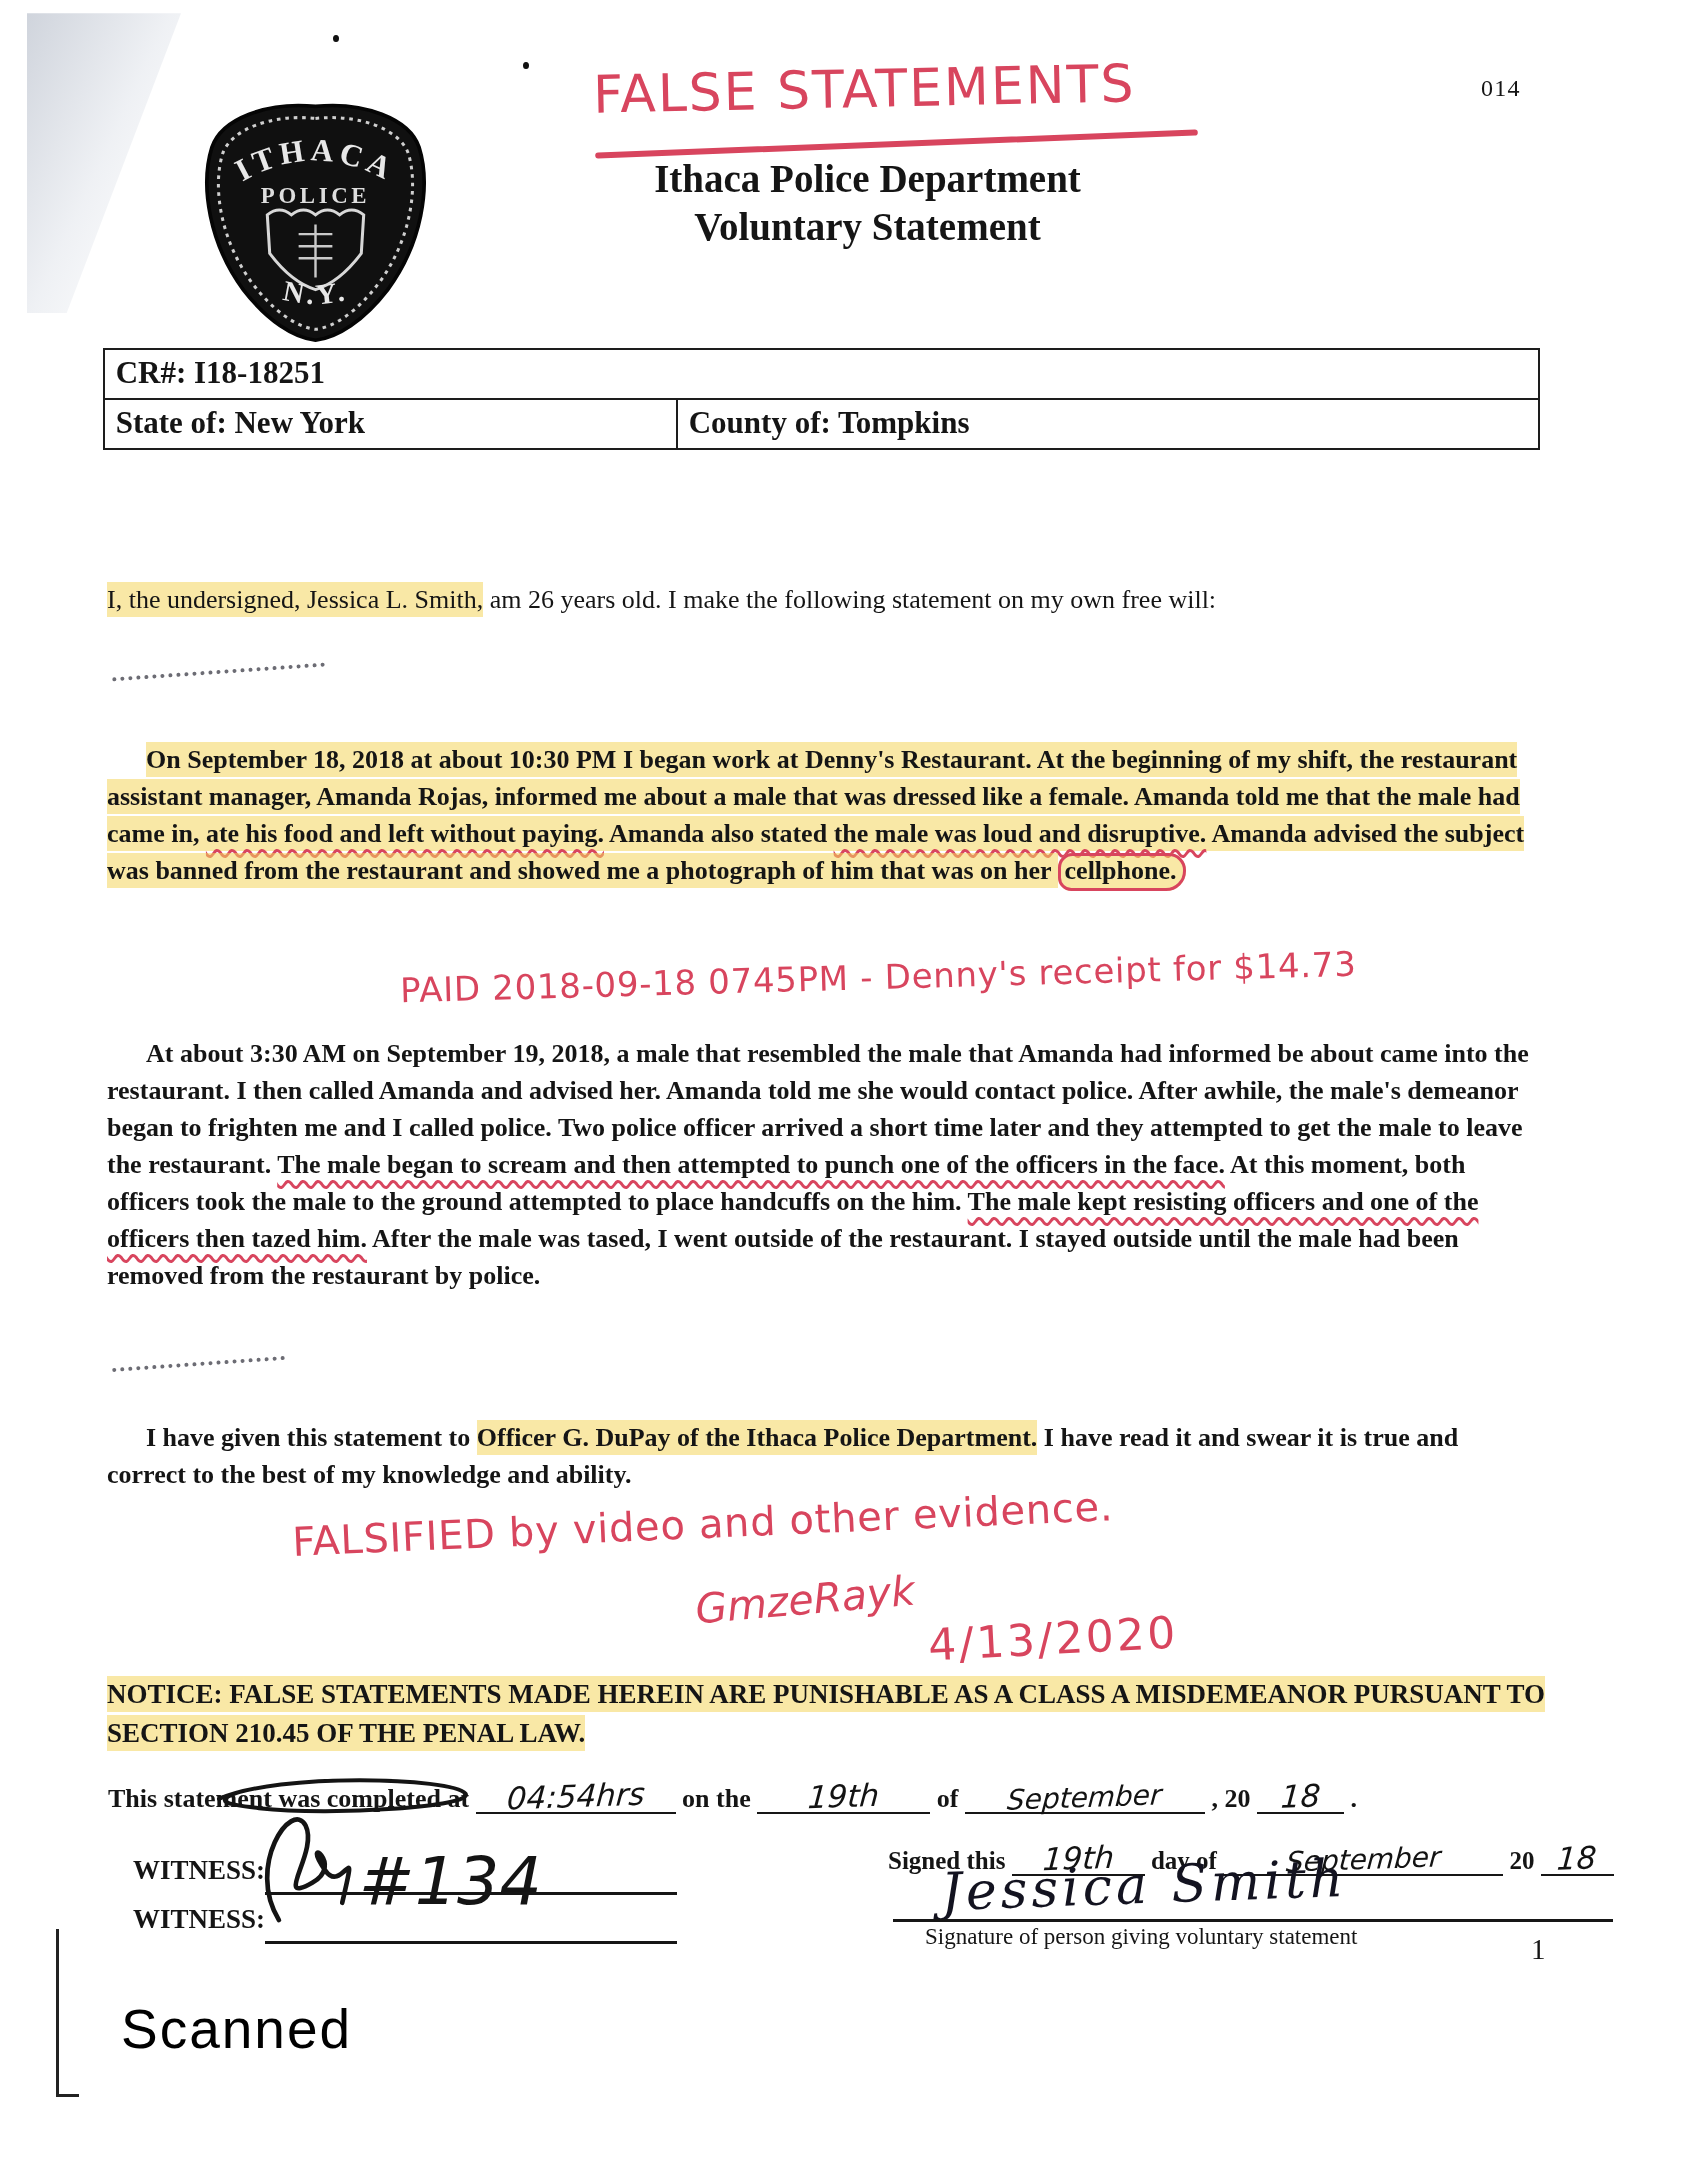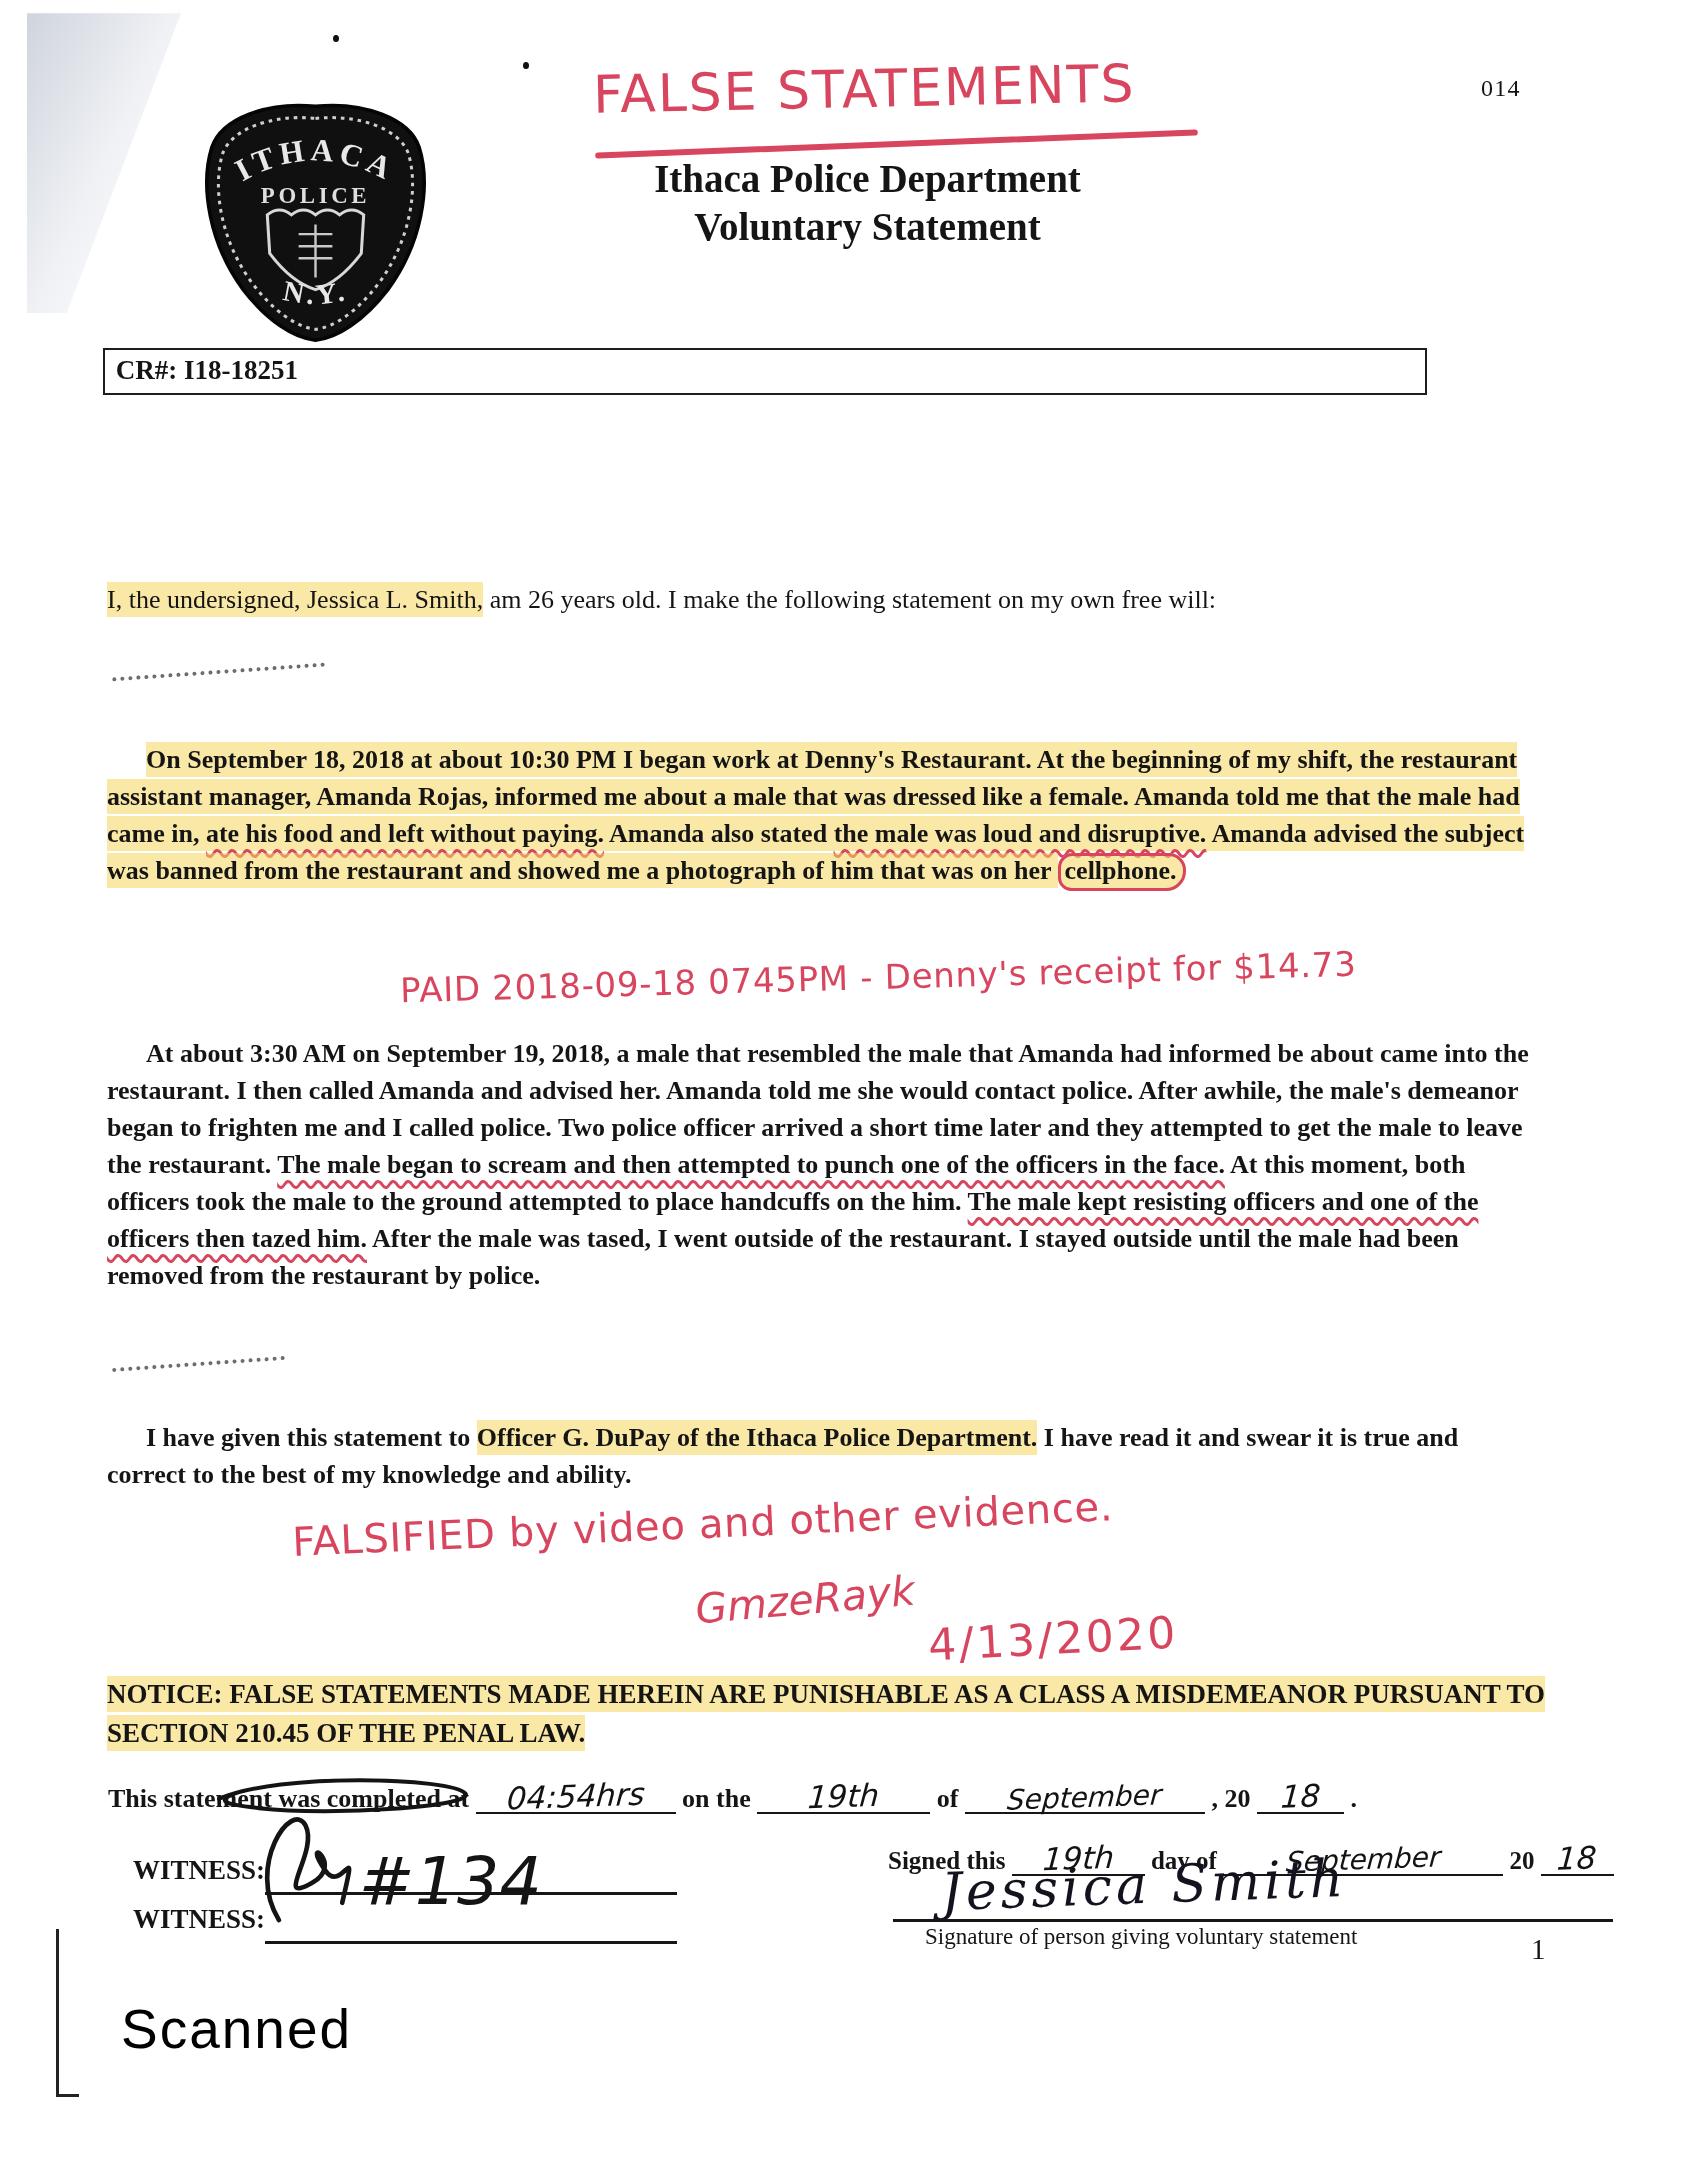--- a/index.html
+++ b/index.html
@@ -47,23 +47,23 @@
   .stamp{left:1481px;top:75px;font-size:24px;letter-spacing:1.3px;}
   .title{
     left:20px;top:155px;width:1695px;text-align:center;
     font-weight:700;font-size:39px;line-height:1.23;
   }
   
   .badge{left:195px;top:99px;}
 
   
   table.info{
-    left:103px;top:348px;width:1324px;
+    left:103px;top:348px;width:1437px;
     border-collapse:collapse;position:absolute;
-    font-size:27px;font-weight:600;
+    font-size:31px;font-weight:600;
   }
   table.info td{
     border:2.7px solid #1d1d1d;
     padding:5.3px 10.7px 6.7px 10.7px;
     height:43px;
   }
   .hl{background:var(--hl);box-decoration-break:clone;-webkit-box-decoration-break:clone;padding-top:3.3px;padding-bottom:3.3px;}
   .rl{
     text-decoration-line:underline;
     text-decoration-style:wavy;
@@ -178,20 +178,24 @@
   <div class="abs title">
     <div>Ithaca Police Department</div>
     <div>Voluntary Statement</div>
   </div>
 
   <table class="info">
     <tbody>
         <tr>
       <td colspan="2">CR#: I18-18251</td>
     </tr>
+    <tr>
+      <td style="width:573px;">State of: New York</td>
+      <td>County of: Tompkins</td>
+    </tr>
   </tbody>
     </table>
 
   <div class="abs para" style="top:581px;"><span class="hl">I, the undersigned, Jessica L. Smith,</span><span> am 26 years old. I make the following statement on my own free will:</span></div>
   <div class="abs para indent" style="top:741px;"><span class="hl">On September 18, 2018 at about 10:30 PM I began work at Denny's Restaurant.  At the beginning of my shift, the restaurant assistant manager, Amanda Rojas, informed me about a male that was dressed like a female.  Amanda told me that the male had came in, </span><span class="hl rl">ate his food and left without paying.</span><span class="hl">  Amanda also stated </span><span class="hl rl">the male was loud and disruptive.</span><span class="hl">  Amanda advised the subject was banned from the restaurant and showed me a photograph of him that was on her </span><span class="hl boxed">cellphone.</span></div>
   <div class="abs hw-red paid-note">PAID 2018-09-18 0745PM - Denny's receipt for $14.73</div>
   <div class="abs para indent" style="top:1035px;"><span>At about 3:30 AM on September 19, 2018, a male that resembled the male that Amanda had informed be about came into the restaurant.  I then called Amanda and advised her. Amanda told me she would contact police.  After awhile, the male's demeanor began to frighten me and I called police. Two police officer arrived a short time later and they attempted to get the male to leave the restaurant. </span><span class="rl">The male began to scream and then attempted to punch one of the officers in the face.</span><span> At this moment, both officers took the male to the ground attempted to place handcuffs on the him. </span><span class="rl">The male kept resisting officers and one of the officers then tazed him.</span><span> After the male was tased, I went outside of the restaurant. I stayed outside until the male had been removed from the restaurant by police.</span></div>
   <div class="abs para indent" style="top:1419px;"><span>I have given this statement to </span><span class="hl">Officer G. DuPay of the Ithaca Police Department.</span><span> I have read it and swear it is true and correct to the best of my knowledge and ability.</span></div>
 
   <div class="abs hw-red falsified-note">FALSIFIED by video and other evidence.</div>

